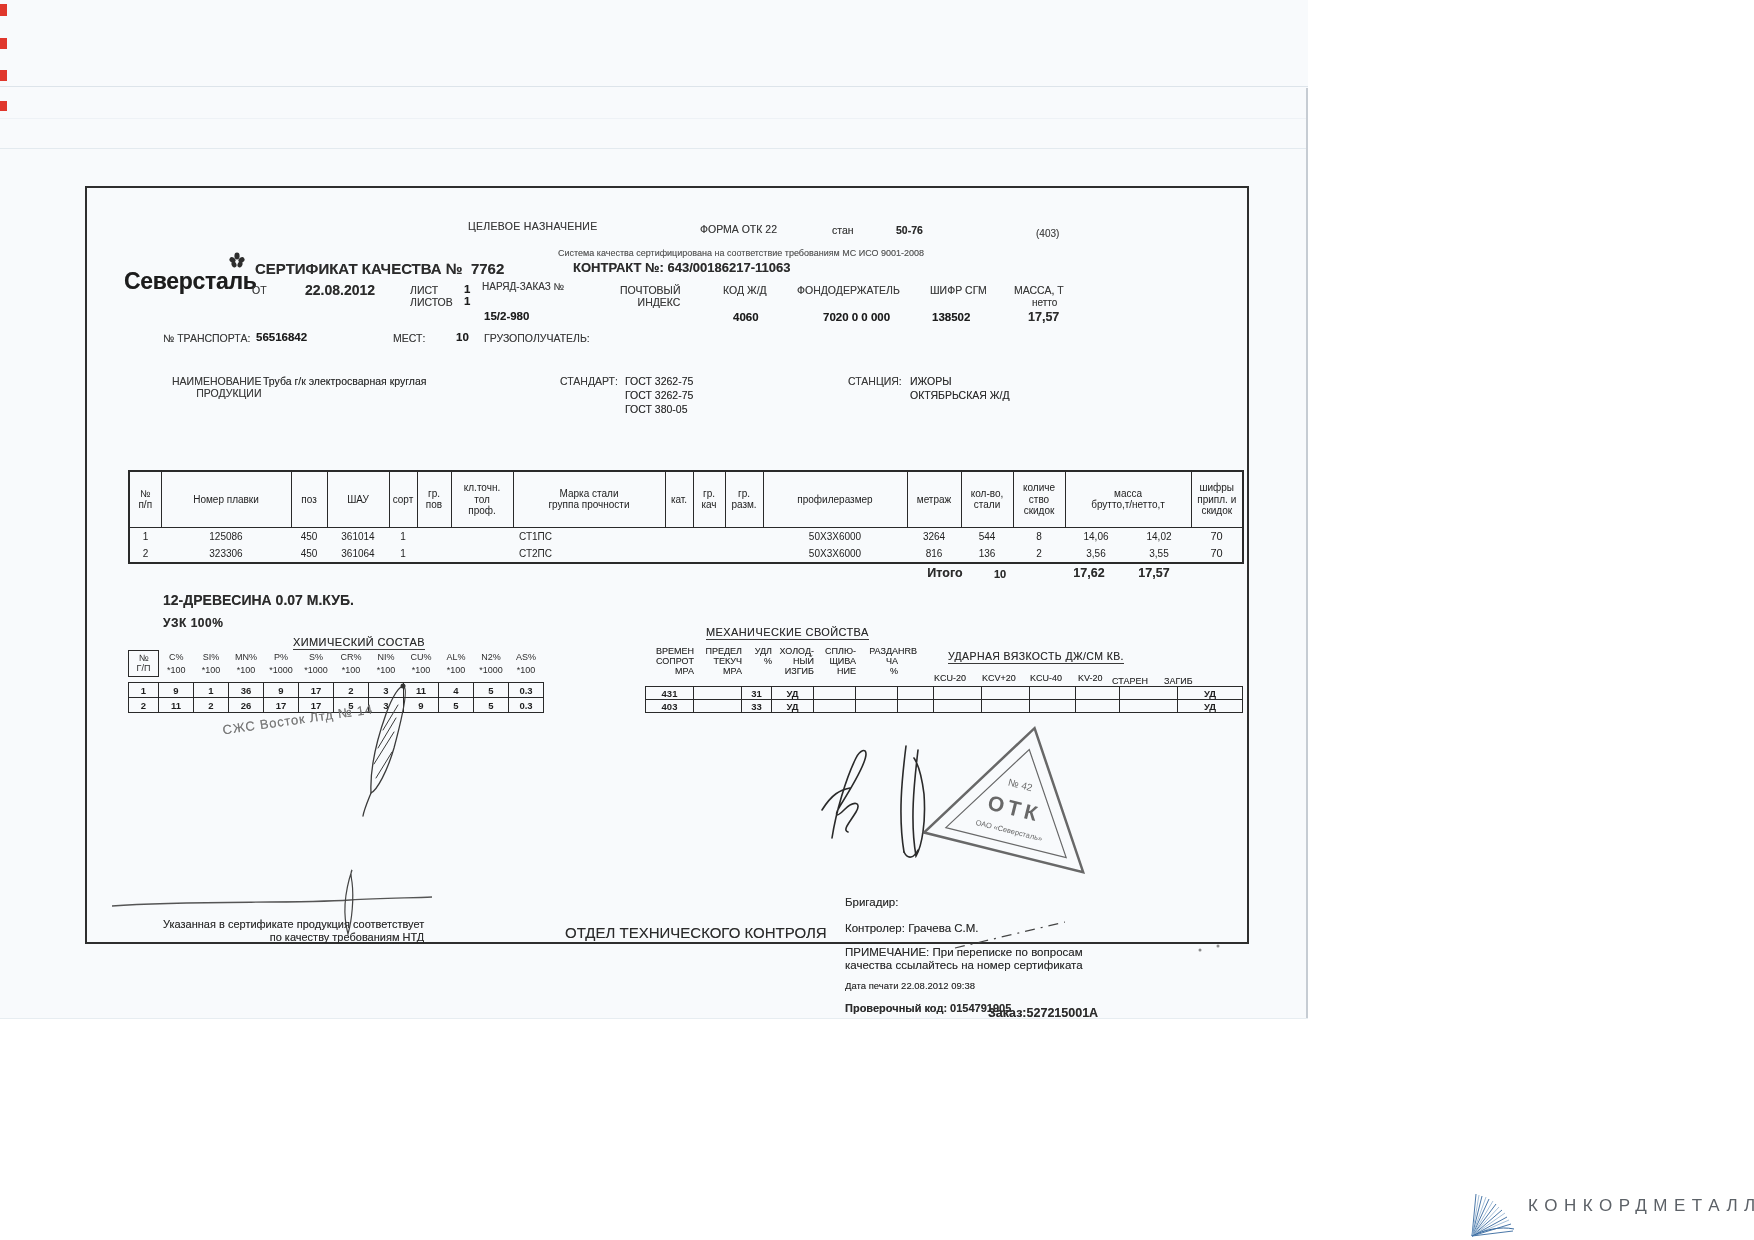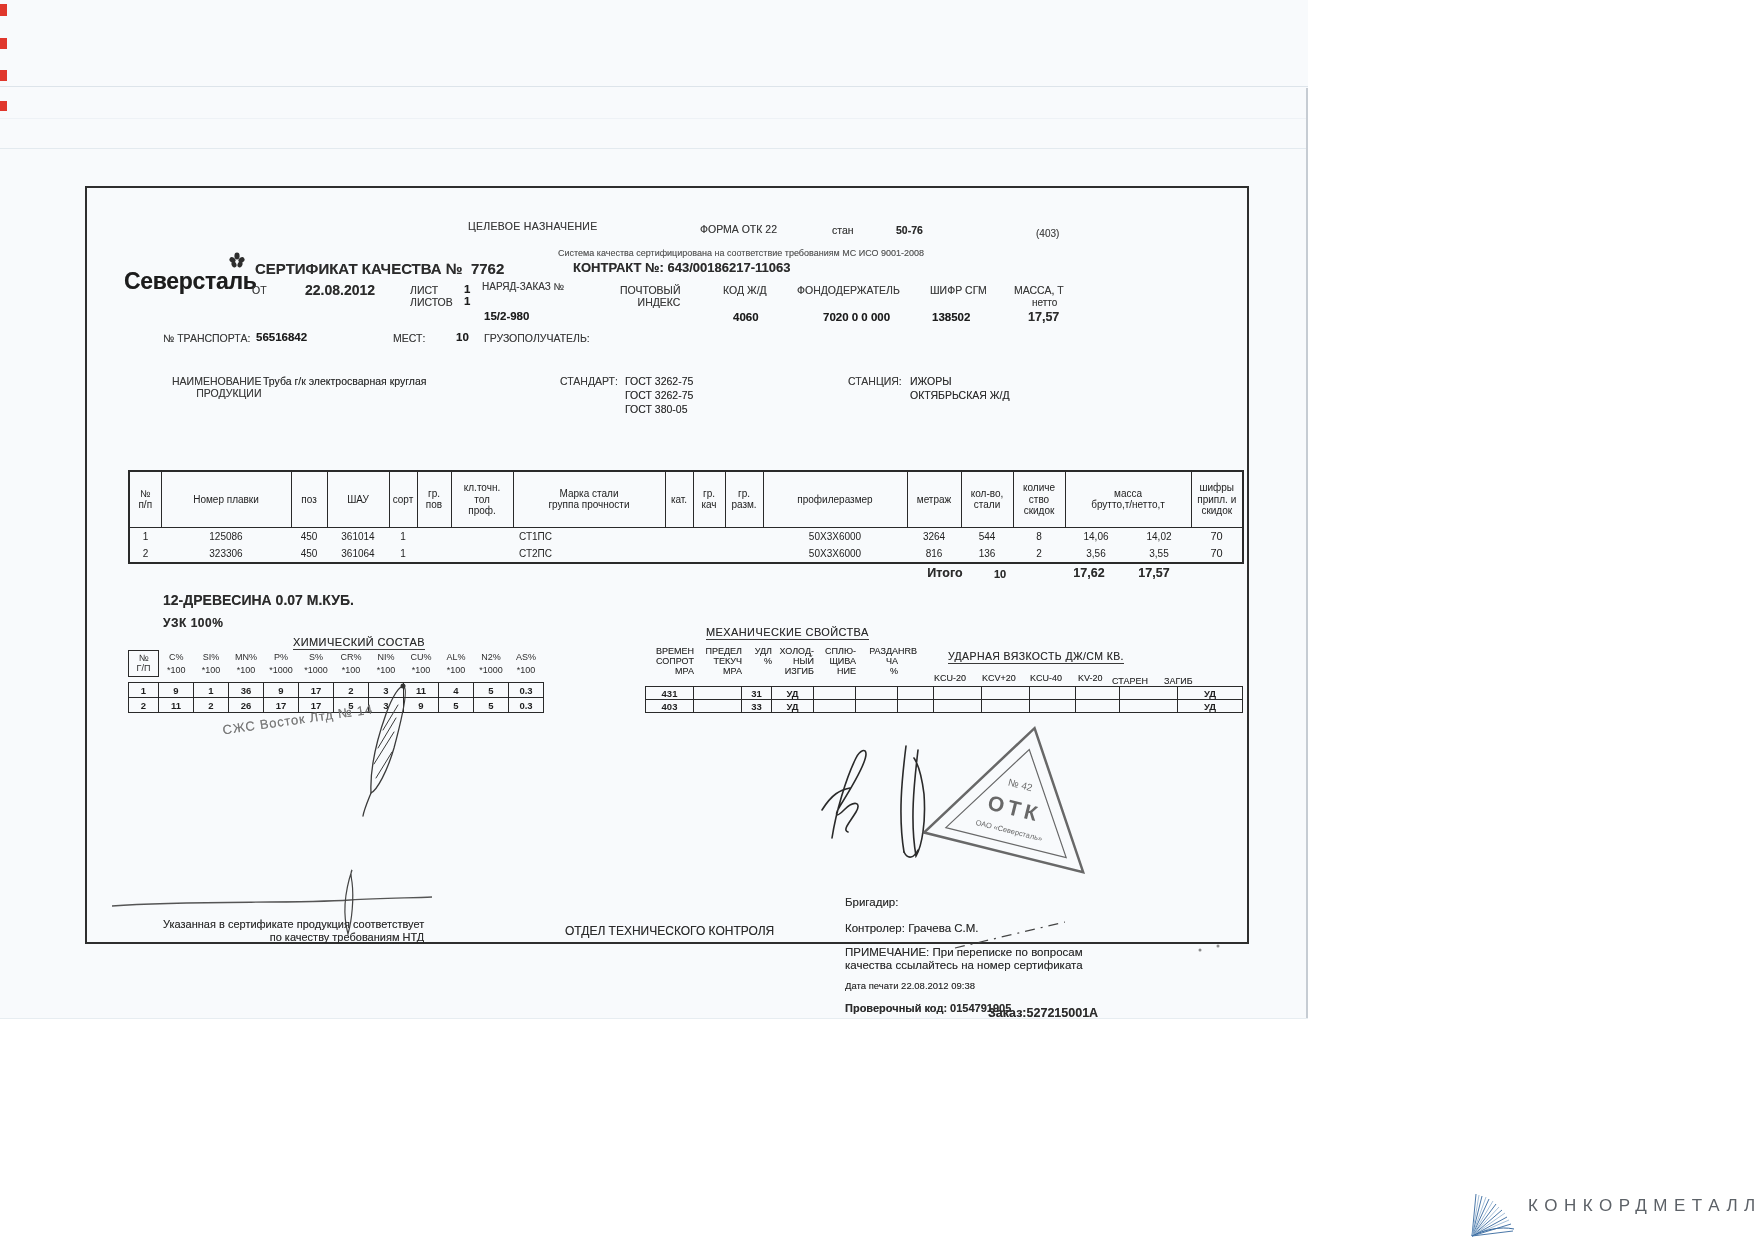--- a/index.html
+++ b/index.html
@@ -399,21 +399,21 @@
   <svg class="abs" style="left:930px;top:722px;transform:rotate(14deg);opacity:.85;" width="175" height="145" viewBox="0 0 175 145">
     <polygon points="88,4 170,132 6,132" fill="none" stroke="#4f4f4f" stroke-width="2.5"></polygon>
     <polygon points="88,26 150,122 26,122" fill="none" stroke="#4f4f4f" stroke-width="1.2"></polygon>
     <text x="88" y="66" font-size="10" text-anchor="middle" fill="#4f4f4f">№ 42</text>
     <text x="88" y="94" font-size="21" font-weight="bold" letter-spacing="4" text-anchor="middle" fill="#4f4f4f">ОТК</text>
     <text x="88" y="112" font-size="7.5" text-anchor="middle" fill="#4f4f4f">ОАО «Северсталь»</text>
   </svg>
 
   <div class="abs fz pre" style="left:163px;top:918px;font-size:11px;">Указанная в сертификате продукция соответствует
 по качеству требованиям НТД</div>
-  <div class="abs fz" style="left:565px;top:924px;font-size:12px;">ОТДЕЛ ТЕХНИЧЕСКОГО КОНТРОЛЯ</div>
+  <div class="abs fz" style="left:565px;top:924px;font-size:15px;">ОТДЕЛ ТЕХНИЧЕСКОГО КОНТРОЛЯ</div>
   <div class="abs fz" style="left:845px;top:896px;font-size:11.5px;">Бригадир:</div>
   <div class="abs fz" style="left:845px;top:922px;font-size:11.5px;">Контролер: Грачева С.М.</div>
   <div class="abs fz pre" style="left:845px;top:946px;font-size:11.5px;">ПРИМЕЧАНИЕ: При переписке по вопросам
 качества ссылайтесь на номер сертификата</div>
   <div class="abs fz" style="left:845px;top:980px;font-size:9.5px;">Дата печати 22.08.2012 09:38</div>
   <div class="abs fz" style="left:845px;top:1002px;font-size:11px;font-weight:bold;">Проверочный код: 0154791905</div>
   <div class="abs fz" style="left:988px;top:1006px;font-size:12.5px;font-weight:bold;">Заказ:527215001А</div>
 
   <svg class="abs" style="left:1462px;top:1180px;" width="56" height="60" viewBox="0 0 56 60">
     <g stroke="#35689e" stroke-width=".9" fill="none">

